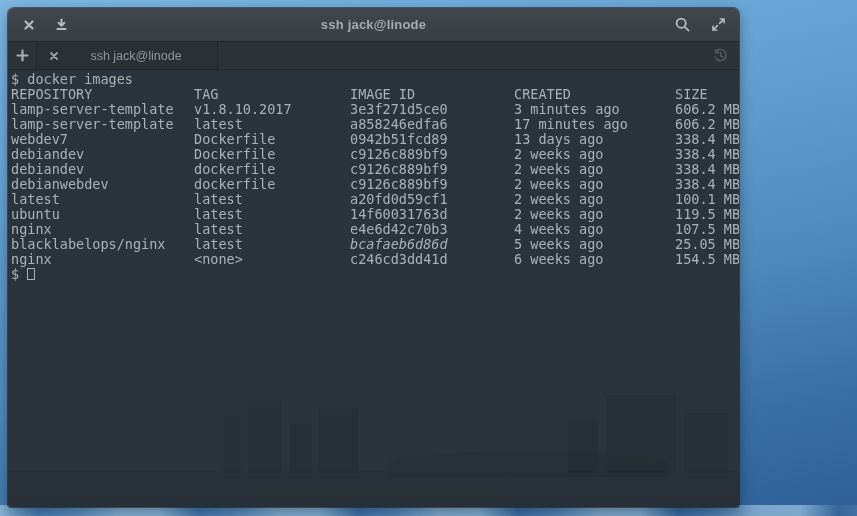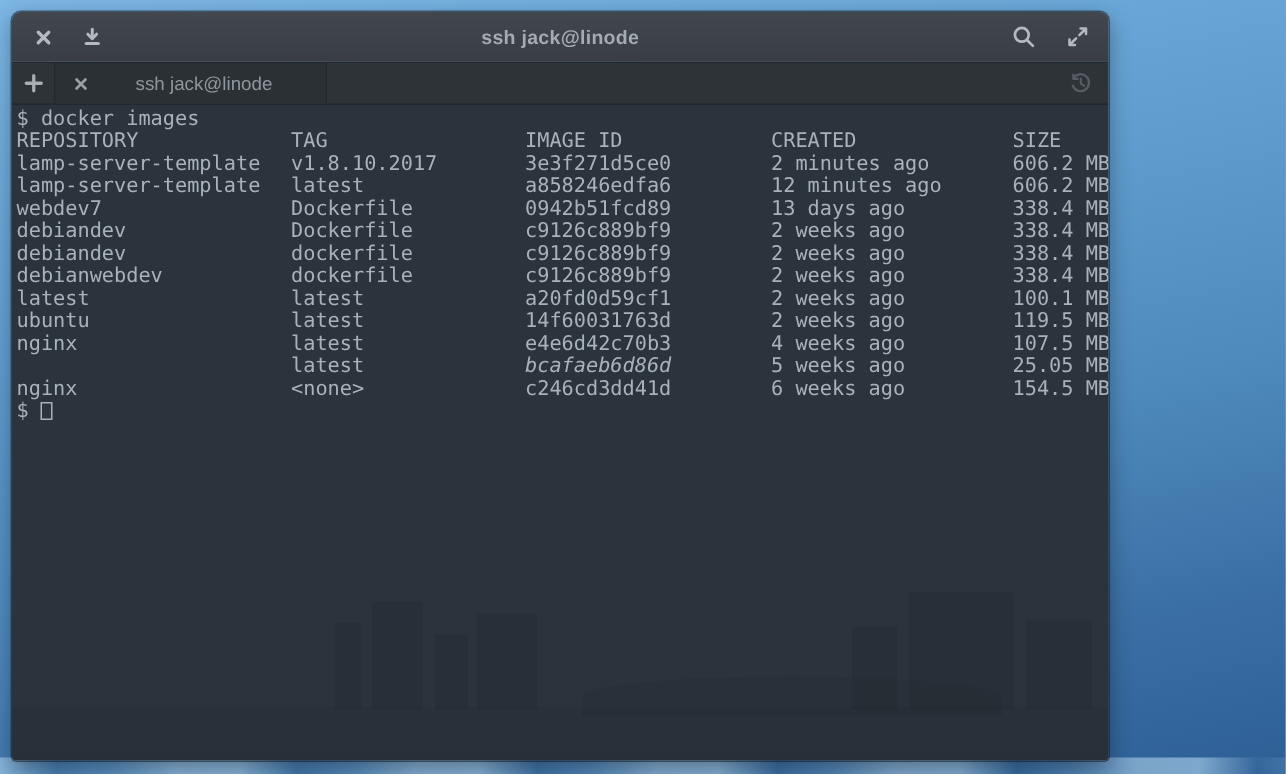--- a/index.html
+++ b/index.html
@@ -186,29 +186,29 @@
         <div class="bld" style="left:598px;  width:70px; height:78px;"></div>
         <div class="bld" style="left:676px;  width:44px; height:60px;"></div>
         <div class="bld" style="left:736px;  width:58px; height:70px;"></div>
         <div class="bld" style="left:800px;  width:34px; height:52px;"></div>
         <div class="hill"></div>
         <div class="ground"></div>
       </div>
       <div class="term-content" id="term-content">
           <div class="term-line" style="top: 2px;"><span class="term-cell" style="left: 0px;">$ docker images</span></div>
           <div class="term-line" style="top: 17px;"><span class="term-cell" style="left: 0px;">REPOSITORY</span><span class="term-cell" style="left: 183px;">TAG</span><span class="term-cell" style="left: 339px;">IMAGE ID</span><span class="term-cell" style="left: 503px;">CREATED</span><span class="term-cell" style="left: 664px;">SIZE</span></div>
-          <div class="term-line" style="top: 32px;"><span class="term-cell" style="left: 0px;">lamp-server-template</span><span class="term-cell" style="left: 183px;">v1.8.10.2017</span><span class="term-cell" style="left: 339px;">3e3f271d5ce0</span><span class="term-cell" style="left: 503px;">2 minutes ago</span><span class="term-cell" style="left: 664px;">606.2 MB</span></div>
-          <div class="term-line" style="top: 47px;"><span class="term-cell" style="left: 0px;">lamp-server-template</span><span class="term-cell" style="left: 183px;">latest</span><span class="term-cell" style="left: 339px;">a858246edfa6</span><span class="term-cell" style="left: 503px;">12 minutes ago</span><span class="term-cell" style="left: 664px;">606.2 MB</span></div>
+          <div class="term-line" style="top: 32px;"><span class="term-cell" style="left: 0px;">lamp-server-template</span><span class="term-cell" style="left: 183px;">v1.8.10.2017</span><span class="term-cell" style="left: 339px;">3e3f271d5ce0</span><span class="term-cell" style="left: 503px;">3 minutes ago</span><span class="term-cell" style="left: 664px;">606.2 MB</span></div>
+          <div class="term-line" style="top: 47px;"><span class="term-cell" style="left: 0px;">lamp-server-template</span><span class="term-cell" style="left: 183px;">latest</span><span class="term-cell" style="left: 339px;">a858246edfa6</span><span class="term-cell" style="left: 503px;">17 minutes ago</span><span class="term-cell" style="left: 664px;">606.2 MB</span></div>
           <div class="term-line" style="top: 62px;"><span class="term-cell" style="left: 0px;">webdev7</span><span class="term-cell" style="left: 183px;">Dockerfile</span><span class="term-cell" style="left: 339px;">0942b51fcd89</span><span class="term-cell" style="left: 503px;">13 days ago</span><span class="term-cell" style="left: 664px;">338.4 MB</span></div>
           <div class="term-line" style="top: 77px;"><span class="term-cell" style="left: 0px;">debiandev</span><span class="term-cell" style="left: 183px;">Dockerfile</span><span class="term-cell" style="left: 339px;">c9126c889bf9</span><span class="term-cell" style="left: 503px;">2 weeks ago</span><span class="term-cell" style="left: 664px;">338.4 MB</span></div>
           <div class="term-line" style="top: 92px;"><span class="term-cell" style="left: 0px;">debiandev</span><span class="term-cell" style="left: 183px;">dockerfile</span><span class="term-cell" style="left: 339px;">c9126c889bf9</span><span class="term-cell" style="left: 503px;">2 weeks ago</span><span class="term-cell" style="left: 664px;">338.4 MB</span></div>
           <div class="term-line" style="top: 107px;"><span class="term-cell" style="left: 0px;">debianwebdev</span><span class="term-cell" style="left: 183px;">dockerfile</span><span class="term-cell" style="left: 339px;">c9126c889bf9</span><span class="term-cell" style="left: 503px;">2 weeks ago</span><span class="term-cell" style="left: 664px;">338.4 MB</span></div>
           <div class="term-line" style="top: 122px;"><span class="term-cell" style="left: 0px;">latest</span><span class="term-cell" style="left: 183px;">latest</span><span class="term-cell" style="left: 339px;">a20fd0d59cf1</span><span class="term-cell" style="left: 503px;">2 weeks ago</span><span class="term-cell" style="left: 664px;">100.1 MB</span></div>
           <div class="term-line" style="top: 137px;"><span class="term-cell" style="left: 0px;">ubuntu</span><span class="term-cell" style="left: 183px;">latest</span><span class="term-cell" style="left: 339px;">14f60031763d</span><span class="term-cell" style="left: 503px;">2 weeks ago</span><span class="term-cell" style="left: 664px;">119.5 MB</span></div>
           <div class="term-line" style="top: 152px;"><span class="term-cell" style="left: 0px;">nginx</span><span class="term-cell" style="left: 183px;">latest</span><span class="term-cell" style="left: 339px;">e4e6d42c70b3</span><span class="term-cell" style="left: 503px;">4 weeks ago</span><span class="term-cell" style="left: 664px;">107.5 MB</span></div>
-          <div class="term-line" style="top: 167px;"><span class="term-cell" style="left: 183px;">latest</span><span class="term-cell" style="left: 339px; font-style: italic;">bcafaeb6d86d</span><span class="term-cell" style="left: 503px;">5 weeks ago</span><span class="term-cell" style="left: 664px;">25.05 MB</span></div>
+          <div class="term-line" style="top: 167px;"><span class="term-cell" style="left: 0px;">blacklabelops/nginx</span><span class="term-cell" style="left: 183px;">latest</span><span class="term-cell" style="left: 339px; font-style: italic;">bcafaeb6d86d</span><span class="term-cell" style="left: 503px;">5 weeks ago</span><span class="term-cell" style="left: 664px;">25.05 MB</span></div>
           <div class="term-line" style="top: 182px;"><span class="term-cell" style="left: 0px;">nginx</span><span class="term-cell" style="left: 183px;">&lt;none&gt;</span><span class="term-cell" style="left: 339px;">c246cd3dd41d</span><span class="term-cell" style="left: 503px;">6 weeks ago</span><span class="term-cell" style="left: 664px;">154.5 MB</span></div>
           <div class="term-line" style="top: 197px;"><span class="term-cell" style="left: 0px;">$</span><span class="cursor"></span></div>
         </div>
     </div>
 
   </div>
 </div>
 
 </body></html>

